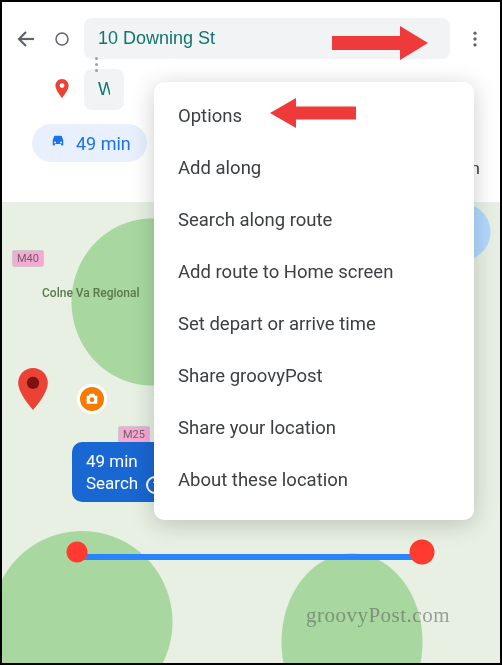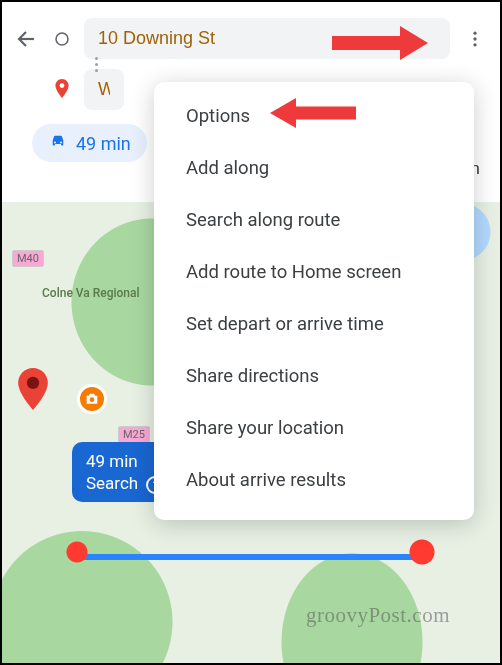--- a/index.html
+++ b/index.html
@@ -130,21 +130,21 @@
     }
     .dots-vert span {
       width: 3px; height: 3px; border-radius: 50%; background: #9aa0a6;
     }
     .input-field {
       flex: 1;
       background: #f1f3f4;
       border-radius: 8px;
       padding: 10px 14px;
       font-size: 18px;
-      color: #a16207;
+      color: #0f766e;
       border: none;
       outline: none;
     }
     .more-btn {
       width: 26px;
       height: 26px;
       display: flex;
       align-items: center;
       justify-content: center;
       color: #5f6368;
@@ -183,21 +183,20 @@
       border-radius: 10px;
       box-shadow: 0 4px 24px rgba(0,0,0,0.2);
       z-index: 20;
       padding: 8px 0 14px;
     }
     .menu-item {
       padding: 15px 24px;
       font-size: 18.5px;
       color: #3c4043;
       cursor: pointer;
-      margin-left: 8px;
     }
     .arrow {
       position: absolute;
       z-index: 30;
     }
     .arrow svg { display: block; }
     .watermark {
       position: absolute;
       right: 50px;
       bottom: 35px;
@@ -290,23 +289,23 @@
   </div>
   <div class="chip-right">in</div>
 </div>
 
 <div class="menu">
   <div class="menu-item">Options</div>
   <div class="menu-item">Add along</div>
   <div class="menu-item">Search along route</div>
   <div class="menu-item">Add route to Home screen</div>
   <div class="menu-item">Set depart or arrive time</div>
-  <div class="menu-item">Share directions</div>
+  <div class="menu-item">Share groovyPost</div>
   <div class="menu-item">Share your location</div>
-  <div class="menu-item">About arrive results</div>
+  <div class="menu-item">About these location</div>
 </div>
 
 <div class="arrow" style="top:24px;left:330px">
   <svg width="96" height="34" viewBox="0 0 96 34">
       <path d="M0 17 H70" stroke="#ee3a3a" stroke-width="14"></path>
       <path d="M68 0 L96 17 L68 34 Z" fill="#ee3a3a"></path>
     </svg>
 </div>
 <div class="arrow" style="top:96px;left:268px">
   <svg width="86" height="30" viewBox="0 0 86 30">

